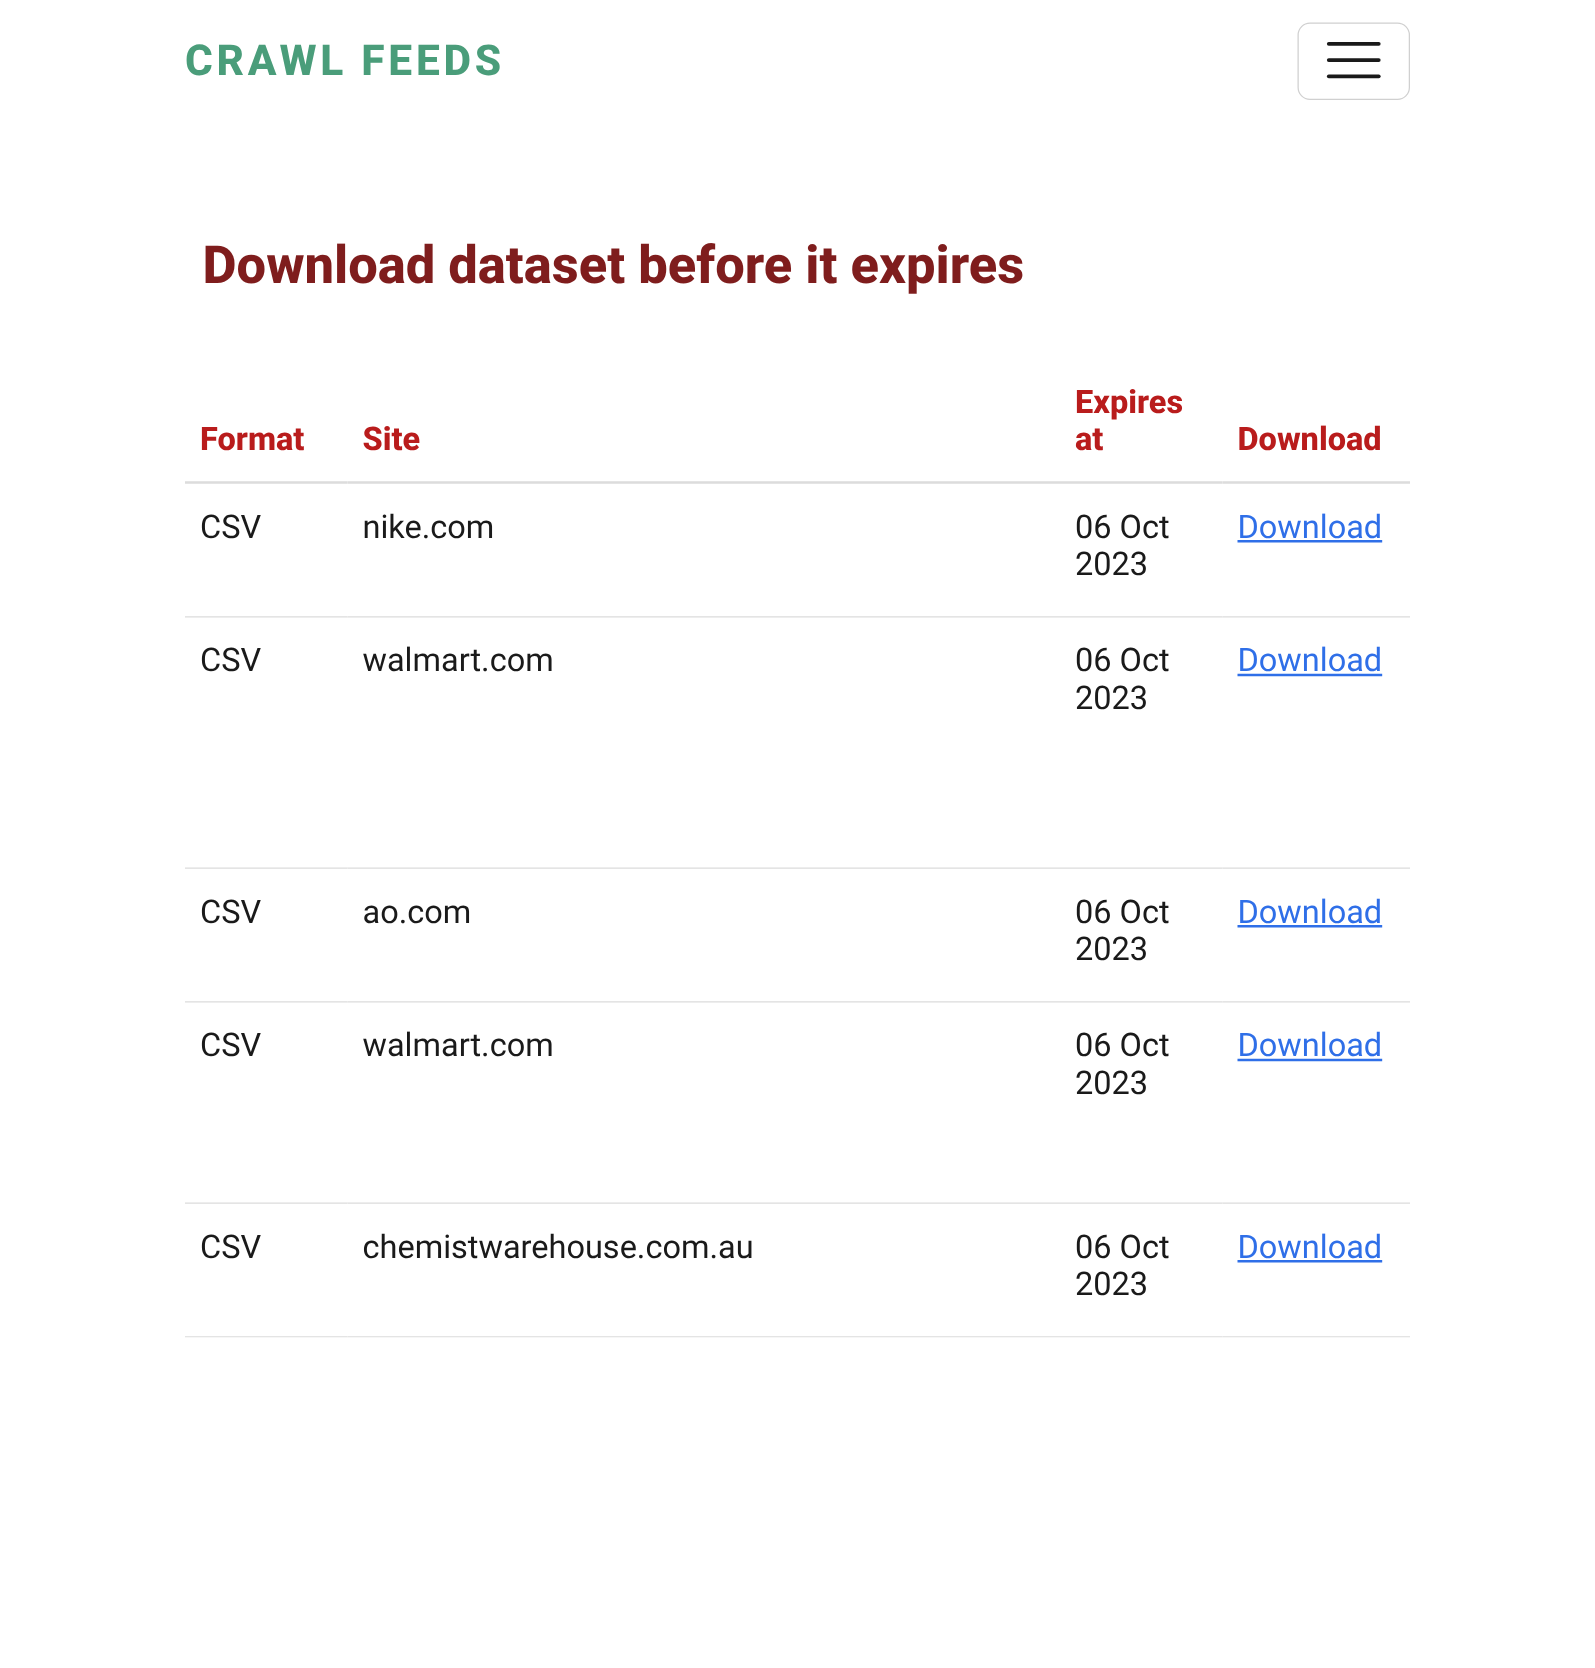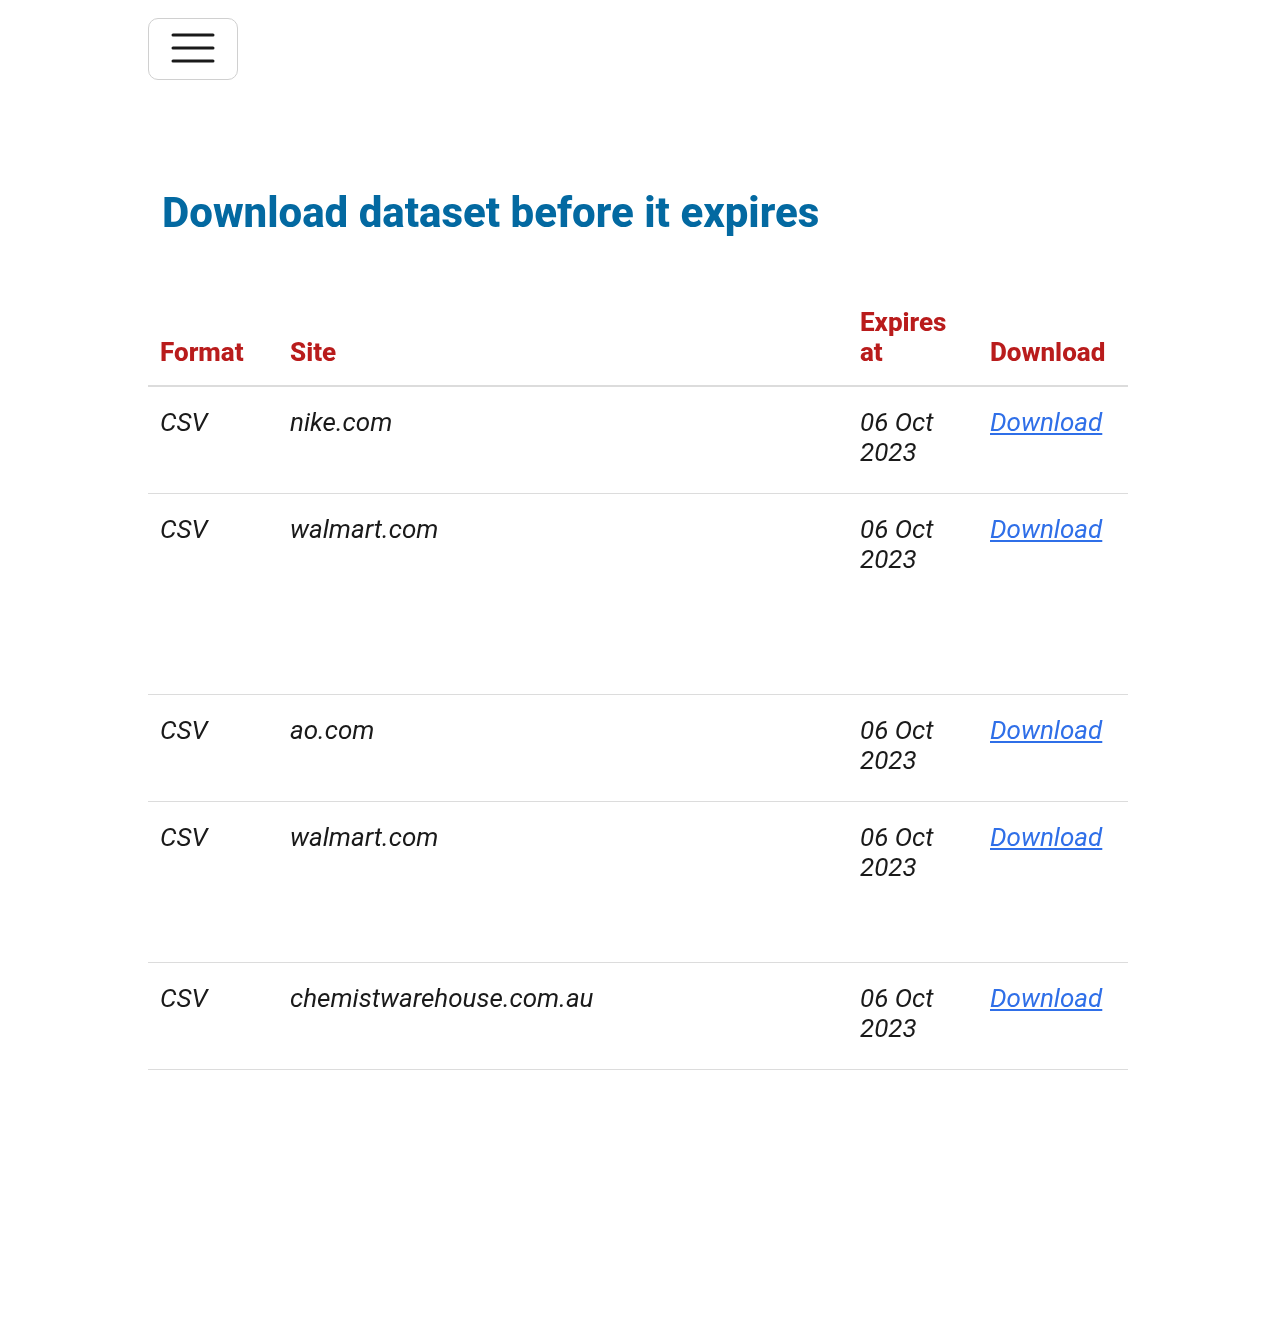--- a/index.html
+++ b/index.html
@@ -49,21 +49,21 @@
       stroke-linecap: round;
     }
     .content {
       max-width: 1060px;
       margin: 0 auto;
       padding: 0 40px;
     }
     .page-title {
       font-size: 42px;
       font-weight: 800;
-      color: #0369a1;
+      color: #7f1d1d;
       margin-top: 90px;
       margin-bottom: 60px;
       padding-left: 14px;
     }
     table.data-table {
       width: 100%;
       border-collapse: collapse;
       font-size: 26px;
     }
     table.data-table thead th {
@@ -73,41 +73,41 @@
       vertical-align: bottom;
       padding: 10px 12px 18px 12px;
       border-bottom: 2px solid #dcdcdc;
     }
     table.data-table tbody td {
       padding: 20px 12px 26px 12px;
       vertical-align: top;
       border-bottom: 1px solid #dcdcdc;
       color: #1a1a1a;
       font-weight: 400;
-      font-style: italic;
     }
     table.data-table tbody tr.extra-space td {
       padding-bottom: 120px;
     }
     table.data-table tbody tr.extra-space-2 td {
       padding-bottom: 80px;
     }
     .dl-link {
       color: #2f6fe8;
       text-decoration: underline;
     }
     .col-format { width: 130px; }
     .col-site   { width: auto; }
     .col-exp    { width: 130px; }
     .col-dl     { width: 150px; }
   </style>
 </head>
 <body>
 
 <nav class="navbar">
+  <a href="#" class="brand">CRAWL FEEDS</a>
   <button class="menu-toggle" aria-label="Menu">
     <span>
       <svg viewBox="0 0 44 34">
         <line x1="2" y1="4" x2="42" y2="4"></line>
         <line x1="2" y1="17" x2="42" y2="17"></line>
         <line x1="2" y1="30" x2="42" y2="30"></line>
       </svg>
     </span>
   </button>
 </nav>

